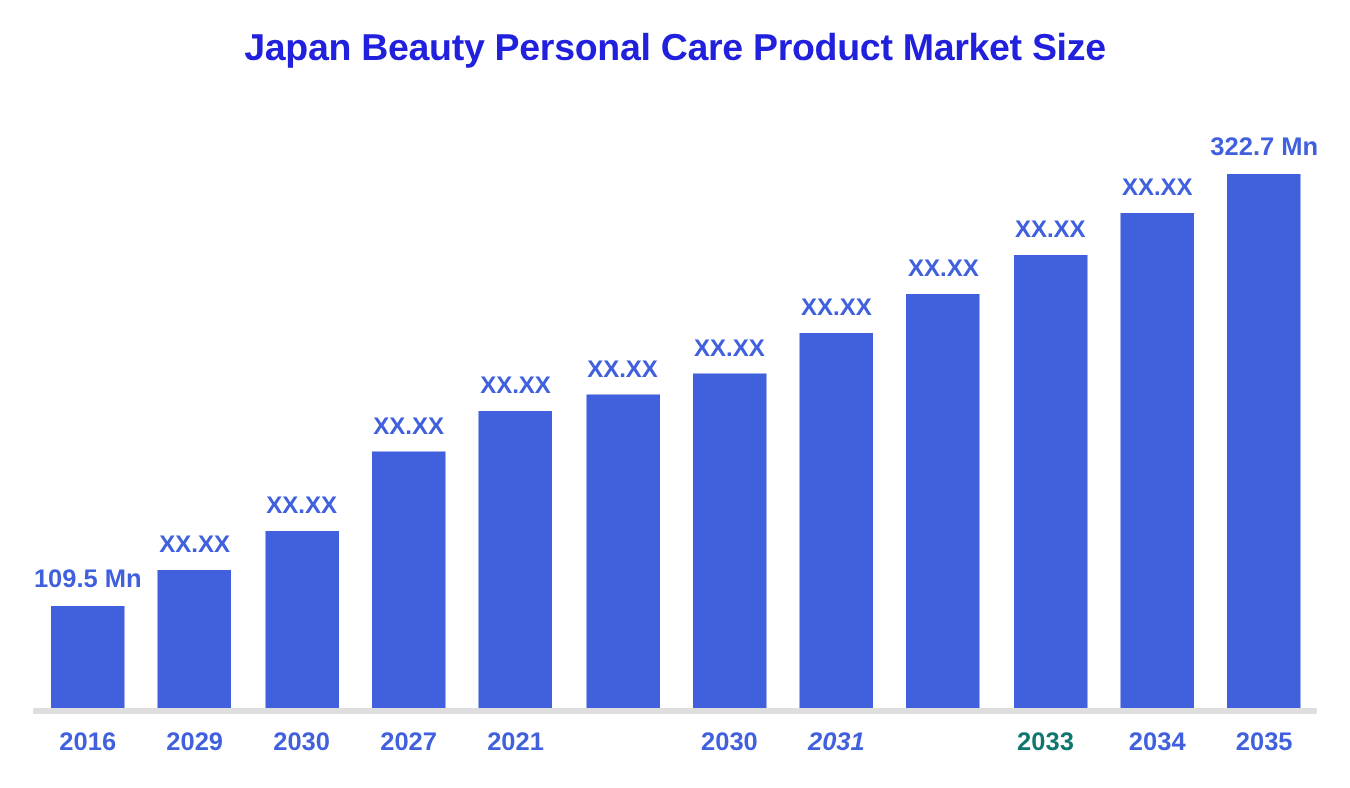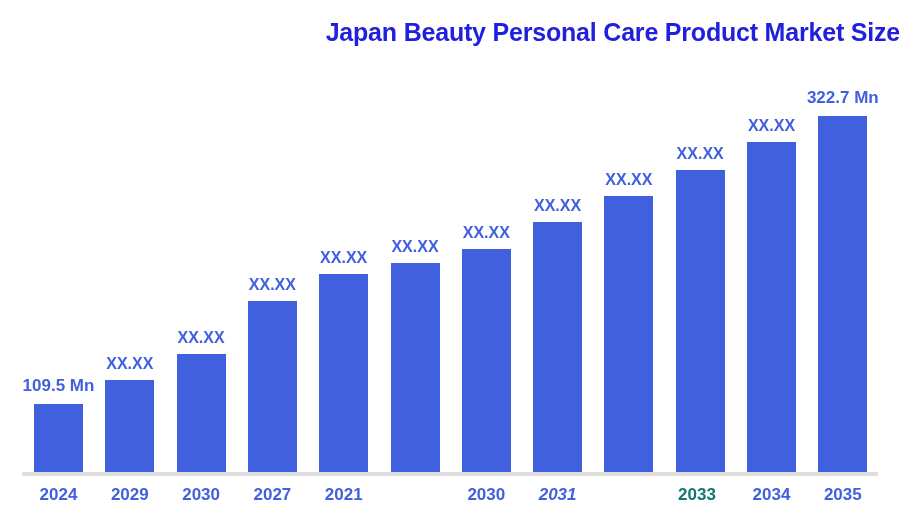--- a/index.html
+++ b/index.html
@@ -21,21 +21,21 @@
     height: 525px;
     background: #ffffff;
   }
 
   
   #chart-title {
     position: absolute;
     left: 0;
     top: 18px;
     width: 900px;
-    text-align: right;
+    text-align: center;
     font-size: 25px;
     font-weight: 700;
     letter-spacing: -0.2px;
     color: #2020dd;
     font-family: "Liberation Sans", sans-serif;
     white-space: nowrap;
   }
 
   
   #plot-area {
@@ -93,21 +93,21 @@
 
 <div id="chart-root" style="background: rgb(255, 255, 255);">
 
   <div id="chart-title" style="color: rgb(32, 32, 221);">Japan Beauty Personal Care Product Market Size</div>
 
   <div id="plot-area">
     <div id="axis-line" style="background: rgb(222, 222, 222);"></div>
 
   <div class="bar" style="left: 34px; top: 404px; height: 68px; width: 49px; background: rgb(64, 96, 222);"></div>
       <div class="bar-value-label endpoint" style="left: -11.5px; top: 376px; color: rgb(64, 96, 222);">109.5 Mn</div>
-      <div class="tick-label" style="left: -1.5px; color: rgb(64, 96, 222);">2024</div>
+      <div class="tick-label" style="left: -1.5px; color: rgb(64, 96, 222);">2016</div>
       <div class="bar" style="left: 105.3px; top: 380px; height: 92px; width: 49px; background: rgb(64, 96, 222);"></div>
       <div class="bar-value-label" style="left: 59.8px; top: 355px; color: rgb(64, 96, 222);">XX.XX</div>
       <div class="tick-label" style="left: 69.8px; color: rgb(64, 96, 222);">2029</div>
       <div class="bar" style="left: 176.6px; top: 354px; height: 118px; width: 49px; background: rgb(64, 96, 222);"></div>
       <div class="bar-value-label" style="left: 131.1px; top: 329px; color: rgb(64, 96, 222);">XX.XX</div>
       <div class="tick-label" style="left: 141.1px; color: rgb(64, 96, 222);">2030</div>
       <div class="bar" style="left: 247.9px; top: 301px; height: 171px; width: 49px; background: rgb(64, 96, 222);"></div>
       <div class="bar-value-label" style="left: 202.4px; top: 276px; color: rgb(64, 96, 222);">XX.XX</div>
       <div class="tick-label" style="left: 212.4px; color: rgb(64, 96, 222);">2027</div>
       <div class="bar" style="left: 319.2px; top: 274px; height: 198px; width: 49px; background: rgb(64, 96, 222);"></div>

